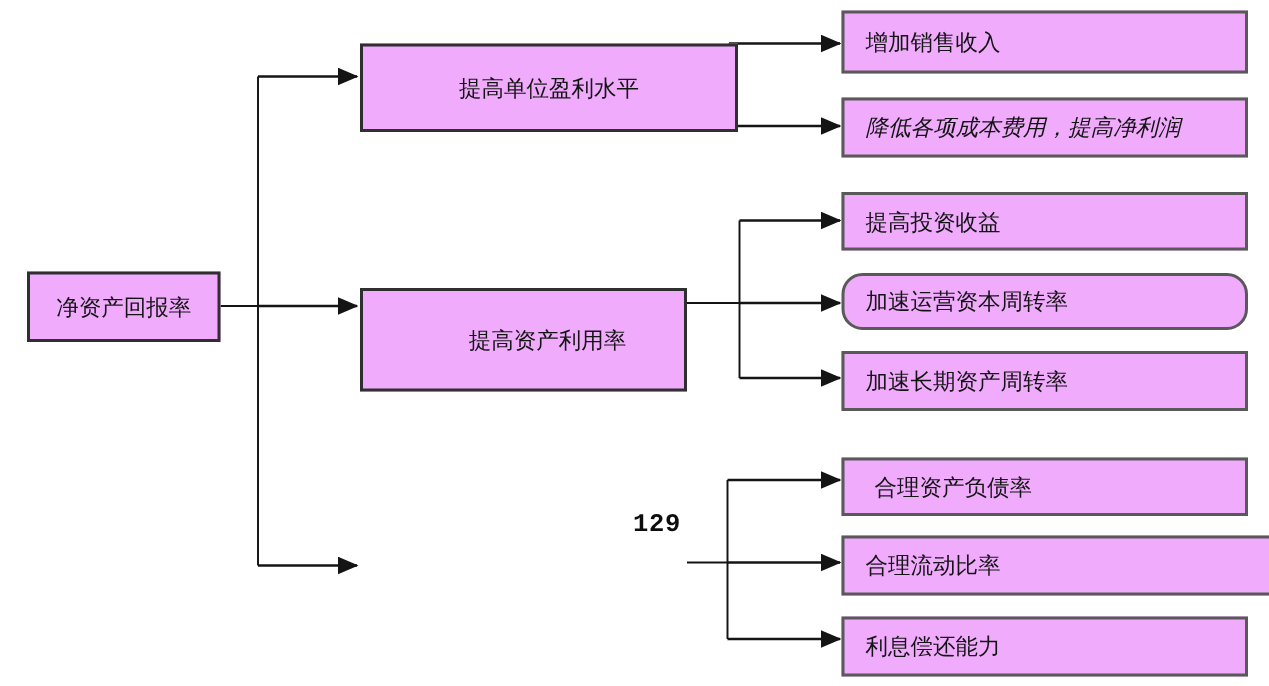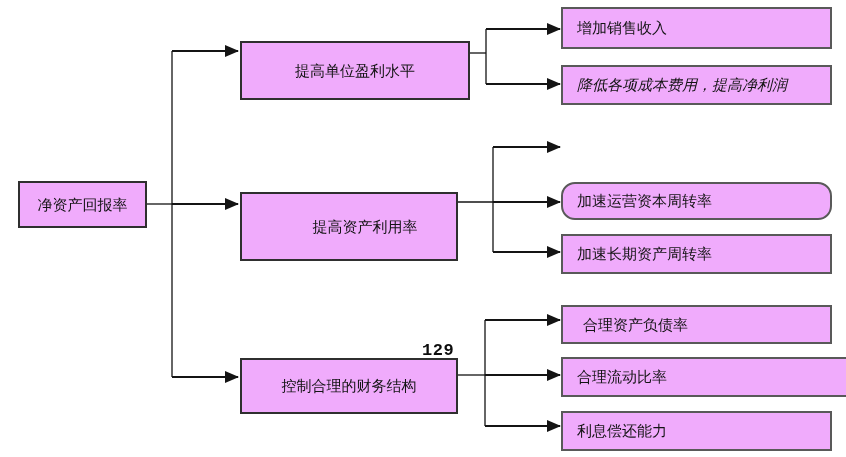--- a/index.html
+++ b/index.html
@@ -36,21 +36,21 @@
     border: 2px solid #2f2f2f;
     justify-content: center;
   }
   .leaf {
     border: 2px solid #595959;
     justify-content: flex-start;
     padding-left: 14px;
   }
   
   .p-root { left: 18px;  top: 181px; width: 129px; height: 47px; }
-  .p-m1   { left: 240px; top: 29px;  width: 230px; height: 59px; margin-top: 12px; }
+  .p-m1   { left: 240px; top: 29px;  width: 252px; height: 59px; }
   .p-m2   { left: 240px; top: 192px; width: 218px; height: 69px; padding-left: 32px; }
   .p-m3   { left: 240px; top: 358px; width: 218px; height: 56px; }
   .p-r1   { left: 561px; top: 7px;   width: 271px; height: 42px; }
   .p-r2   { left: 561px; top: 65px;  width: 271px; height: 40px; font-style: italic; }
   .p-r3   { left: 561px; top: 128px; width: 271px; height: 39px; }
   .p-r4   { left: 561px; top: 182px; width: 271px; height: 38px; border-radius: 14px; }
   .p-r5   { left: 561px; top: 234px; width: 271px; height: 40px; }
   .p-r6   { left: 561px; top: 305px; width: 271px; height: 39px; padding-left: 20px; }
   .p-r7   { left: 561px; top: 357px; width: 295px; height: 40px; }
   .p-r8   { left: 561px; top: 411px; width: 271px; height: 40px; }
@@ -104,29 +104,29 @@
   <div class="box node p-root">
     <span>净资产回报率</span>
   </div>
 
   <div class="box node p-m1">
     <span>提高单位盈利水平</span>
   </div>
   <div class="box node p-m2">
     <span>提高资产利用率</span>
   </div>
-  <div class="box node p-m3">
-    <span>控制合理的财务结构</span>
-  </div>
 
   <div class="box leaf p-r1">
     <span>增加销售收入</span>
   </div>
   <div class="box leaf p-r2">
     <span>降低各项成本费用，提高净利润</span>
+  </div>
+  <div class="box leaf p-r3">
+    <span>提高投资收益</span>
   </div>
   <div class="box leaf p-r4">
     <span>加速运营资本周转率</span>
   </div>
   <div class="box leaf p-r5">
     <span>加速长期资产周转率</span>
   </div>
   <div class="box leaf p-r6">
     <span>合理资产负债率</span>
   </div>

